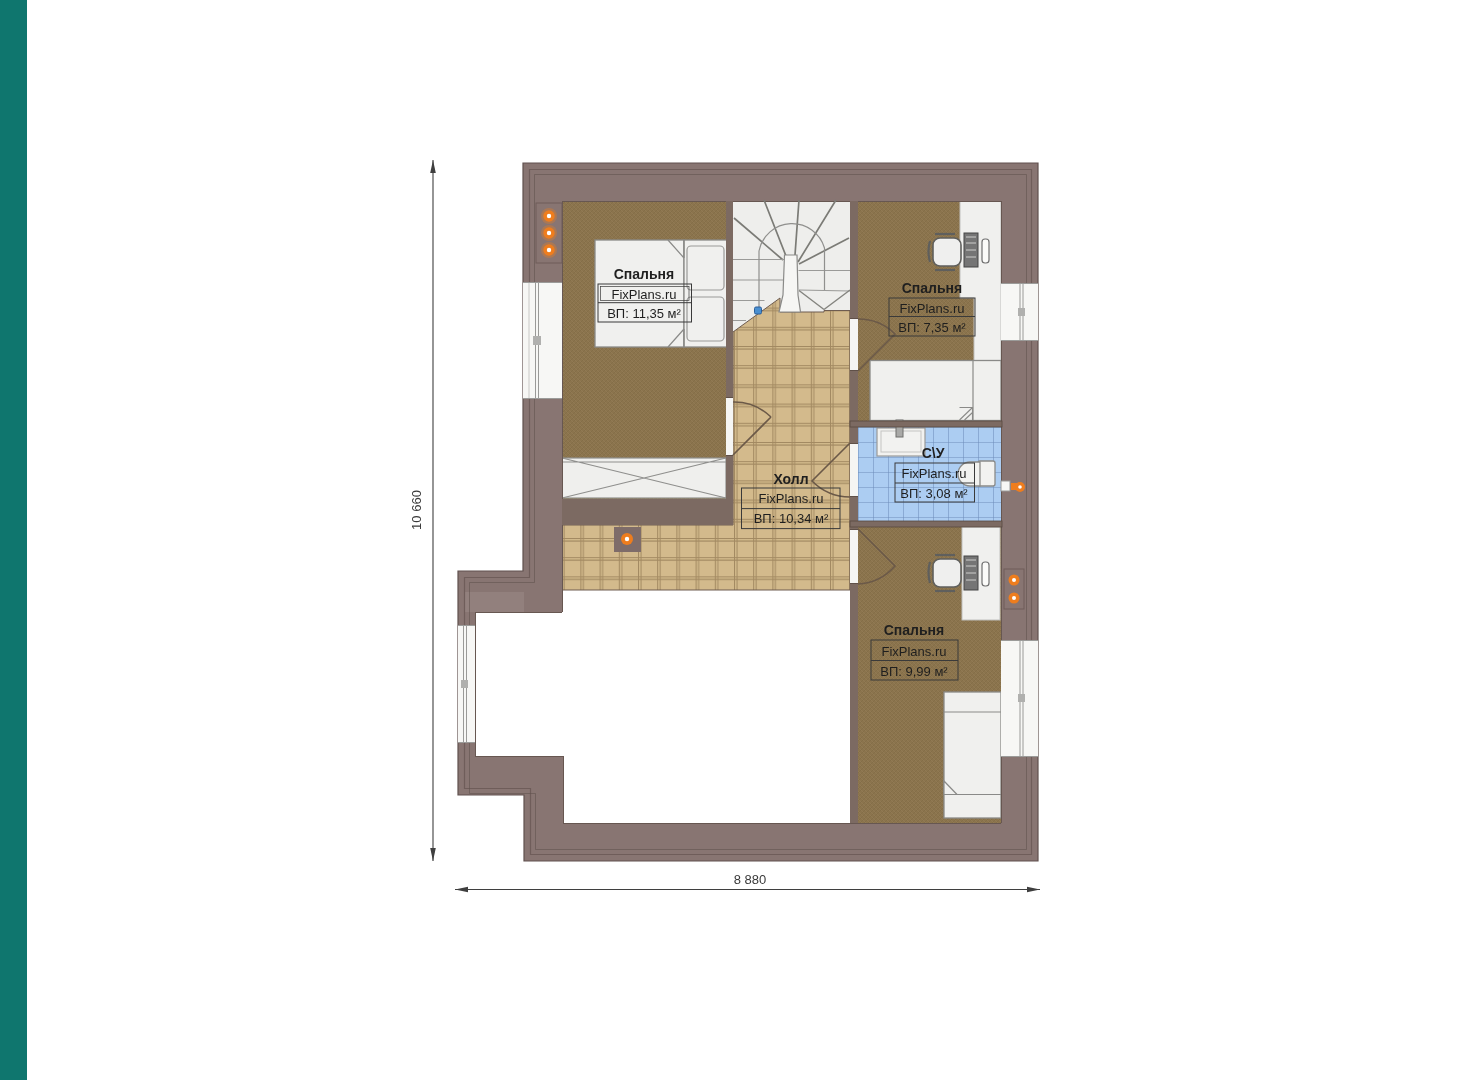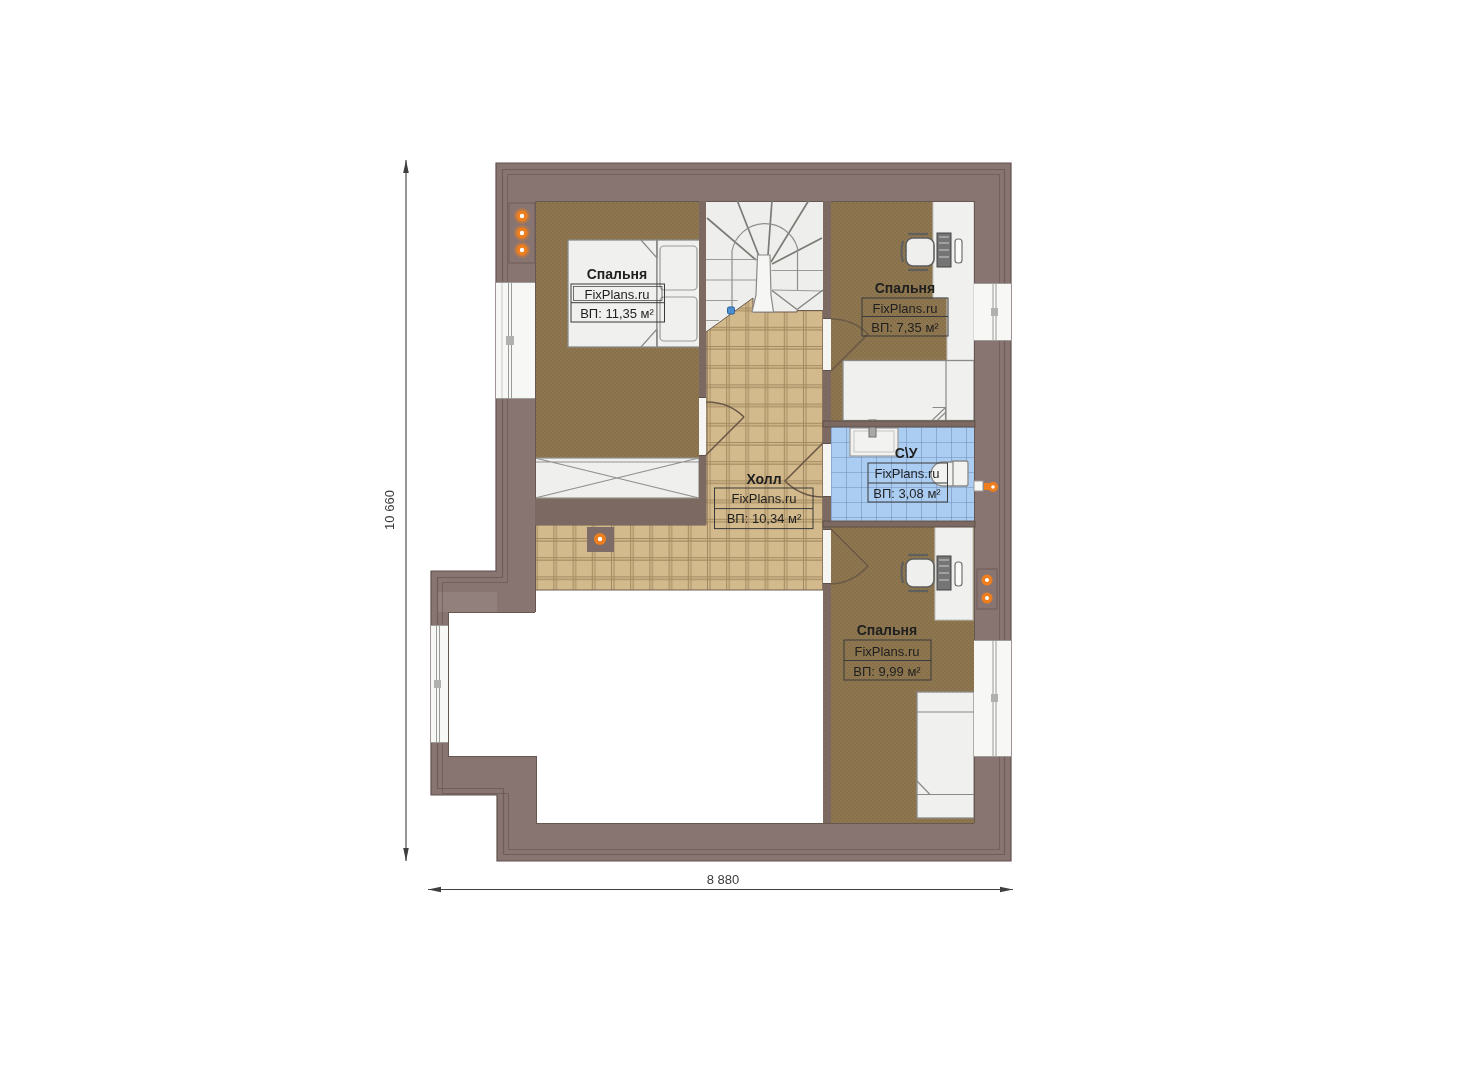--- a/index.html
+++ b/index.html
@@ -1,17 +1,17 @@
 <!DOCTYPE html>
 <html><head>
 <meta charset="utf-8">
 <style>
   html,body{margin:0;padding:0;background:#ffffff;}
   .page{position:relative;width:1280px;height:1080px;background:#0f766e;overflow:hidden;
-        font-family:"Liberation Sans", sans-serif;}
+        font-family:"Liberation Sans", sans-serif;padding-left:27px;}
   svg text{font-family:"Liberation Sans", sans-serif;}
 </style>
 </head>
 <body>
 <div class="page">
 <svg width="1474" height="1080" viewBox="0 0 1474 1080" xmlns="http://www.w3.org/2000/svg">
 <defs>
   <pattern id="carpet" patternUnits="userSpaceOnUse" width="4" height="4">
     <rect width="4" height="4" fill="#8b744d"></rect>
     <path d="M0,4 L4,0" stroke="rgba(55,38,18,0.08)" stroke-width="1"></path>

